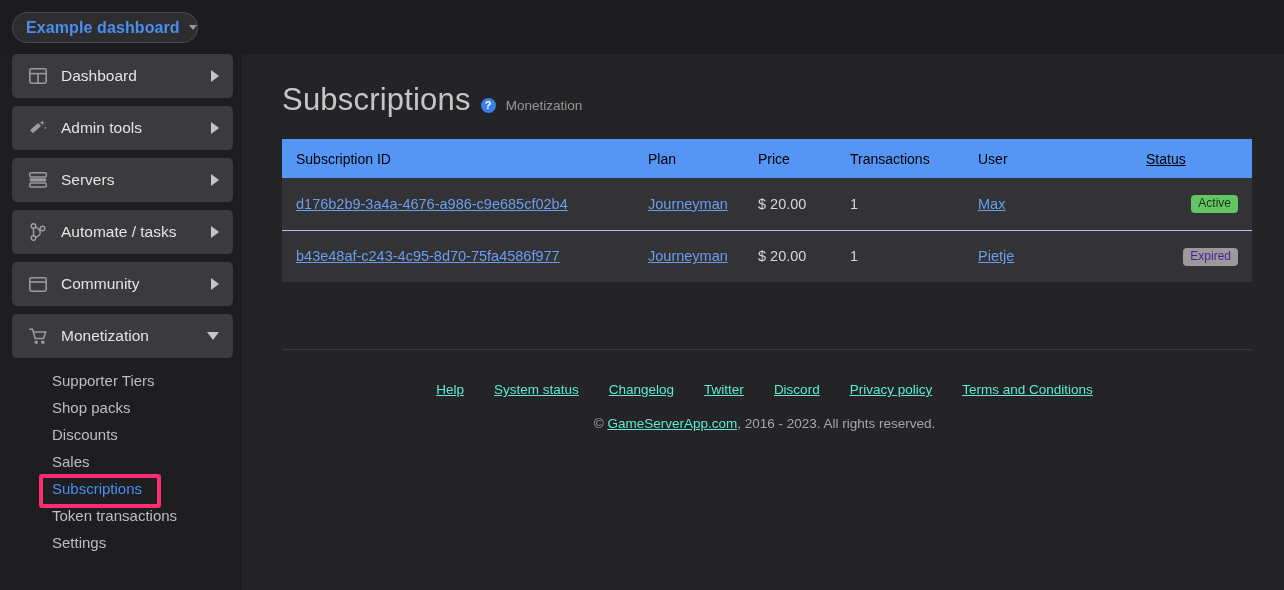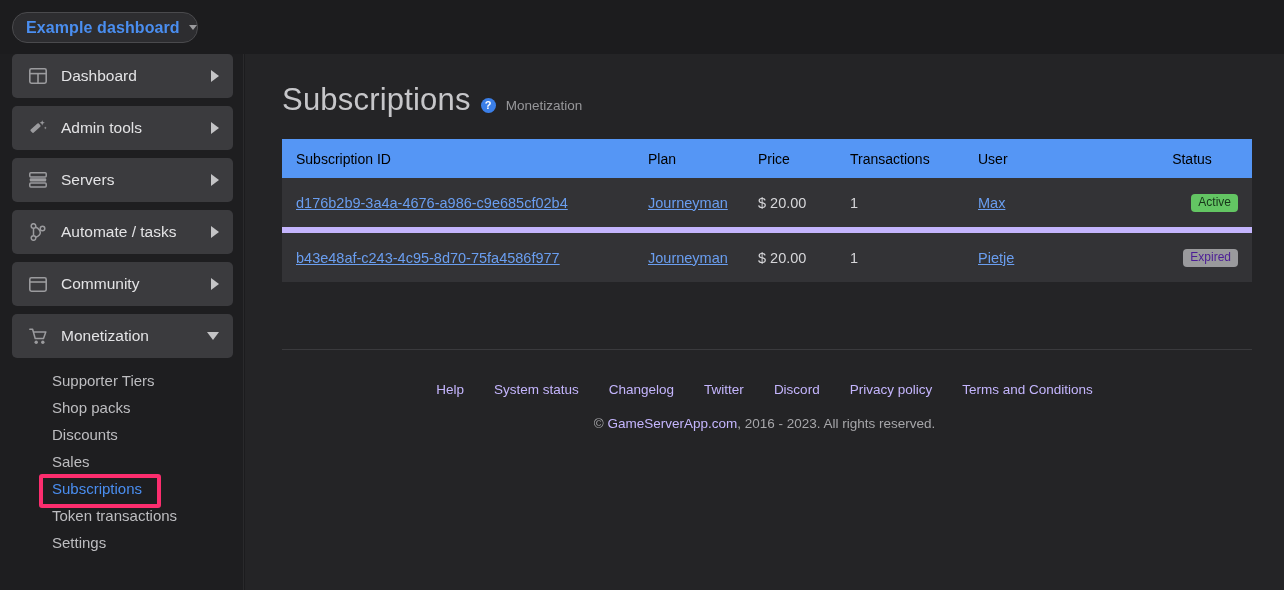--- a/index.html
+++ b/index.html
@@ -175,31 +175,31 @@
     font-weight: normal;
     height: 39px;
     padding: 0 14px;
     text-align: left;
     white-space: nowrap;
   }
   #data-table thead th.c-plan,
   #data-table thead th.c-price,
   #data-table thead th.c-tx,
   #data-table thead th.c-user { text-align: left; }
-  #data-table thead th.c-status { text-align: center; }
+  #data-table thead th.c-status { text-align: left; text-decoration: underline; }
   #data-table tbody td {
     background: #333336;
     height: 52px;
     padding: 0 14px;
     font-size: 14.5px;
     color: #d6d6d9;
     vertical-align: middle;
     white-space: nowrap;
   }
-  #data-table tbody tr + tr td { border-top: 6px solid #c4b5fd; }
+  #data-table tbody tr + tr td { border-top: 1px solid #c4b5fd; }
   #data-table tbody td.c-status { text-align: right; }
   .tlink {
     color: #6a9ef0;
     text-decoration: underline;
     cursor: pointer;
   }
   .badge {
     display: inline-block;
     padding: 2px 7px 3px;
     border-radius: 4px;
@@ -219,22 +219,23 @@
   }
   #footer-links {
     position: absolute;
     left: 0; top: 328px;
     width: 1039px;
     display: flex;
     justify-content: center;
     gap: 30px;
   }
   #footer-links a, .fl {
-    color: #c4b5fd;
+    color: #5eead4;
     font-size: 13.5px;
+    text-decoration: underline;
     cursor: pointer;
   }
   #footer-copy {
     position: absolute;
     left: 0; top: 362px;
     width: 1039px;
     text-align: center;
     color: #a6a6a9;
     font-size: 13.5px;
   }

